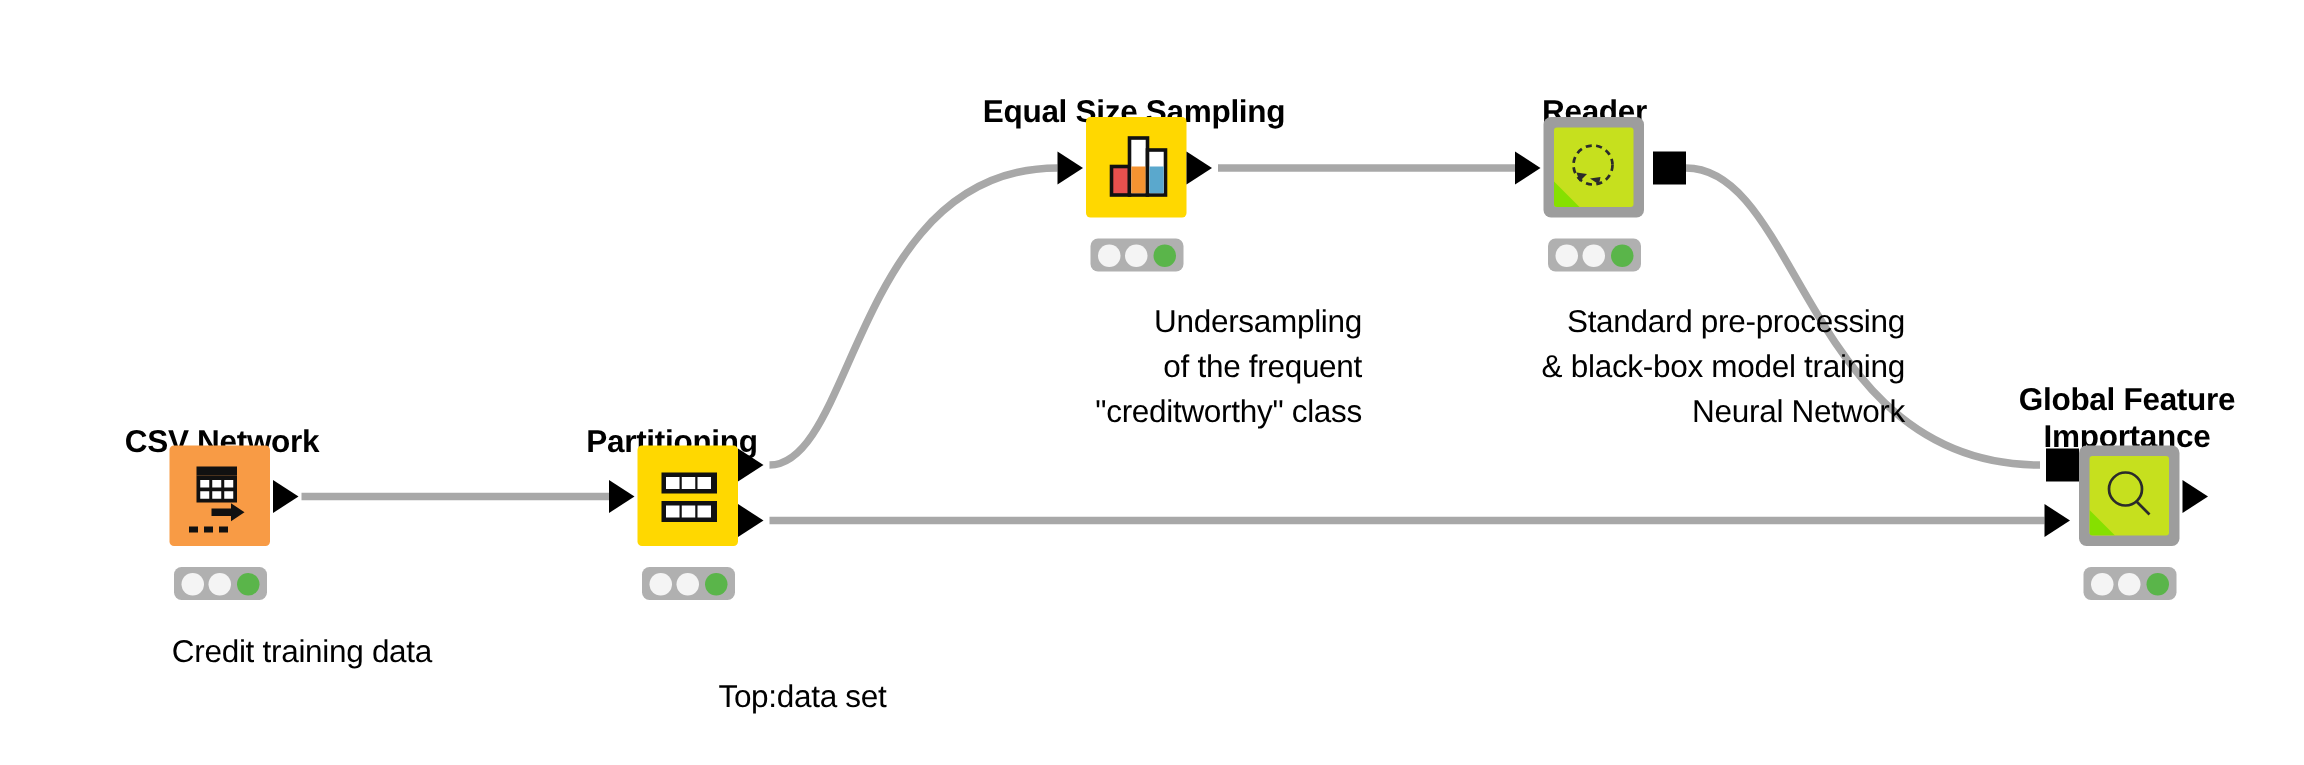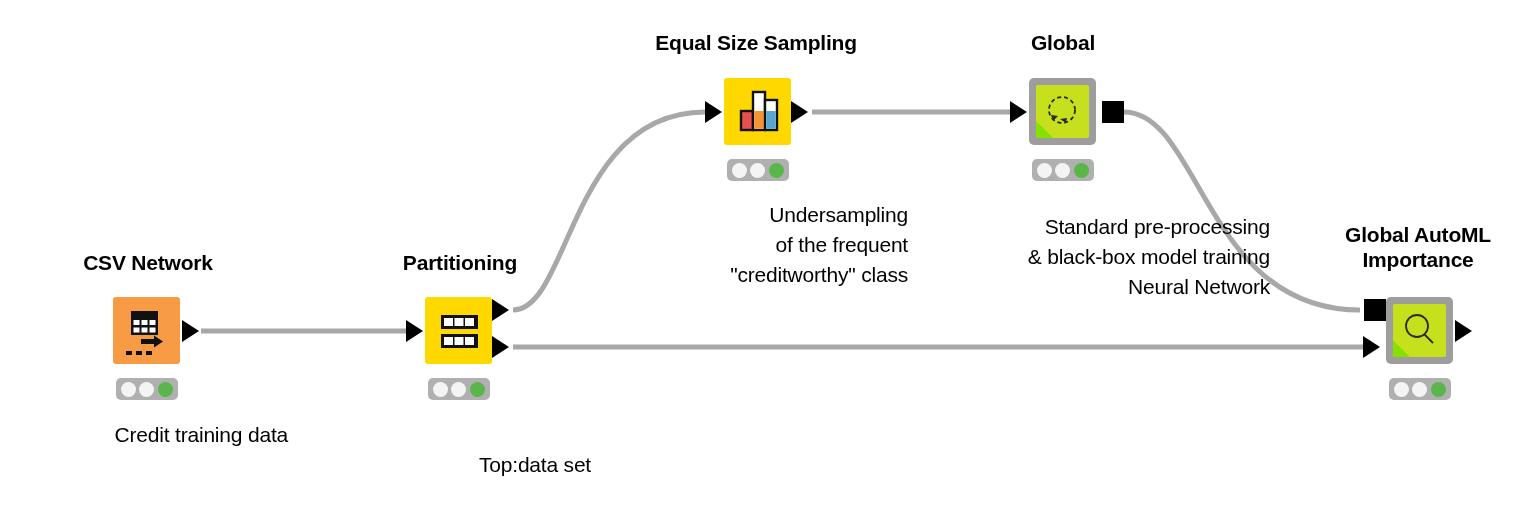--- a/index.html
+++ b/index.html
@@ -28,20 +28,21 @@
     position:relative;overflow:hidden;
   }
   .comp-corner{
     position:absolute;left:0;bottom:0;width:0;height:0;
     border-left:17px solid #86e000;border-top:17px solid transparent;
   }
   .title{
     position:absolute;text-align:center;font-weight:bold;
     font-size:21px;color:#000;line-height:25px;white-space:pre-line;
     letter-spacing:-0.2px;
+    margin-top:32px;
   }
   .annot{
     position:absolute;text-align:right;font-size:21px;color:#000;
     line-height:30px;white-space:pre-line;letter-spacing:-0.2px;
   }
   .annot b{font-weight:normal;}
 
   
   .status{
     position:absolute;width:62px;height:22px;background:#b0b0b0;
@@ -110,21 +111,21 @@
     <div class="status" style="left:116px;top:378px;">
       <i></i>
       <i></i>
       <i class="on"></i>
     </div>
 
     <div class="annot" style="left:6px;top:420px;width:282px;">Credit training data</div>
   </div>
 
   <div class="node">
-    <div class="title" style="left:355px;top:250px;width:210px;">Partitioning</div>
+    <div class="title" style="left:343px;top:250px;width:210px;">Partitioning</div>
 
     <div class="nodebox plain" style="left:425px;top:297px;background:#ffd800;">
       <svg class="icon" viewBox="0 0 67 67">
         <rect x="16" y="18" width="37" height="14" fill="#111"></rect>
         <rect x="19" y="21" width="9" height="8" fill="#fff"></rect>
         <rect x="29.5" y="21" width="9" height="8" fill="#fff"></rect>
         <rect x="40" y="21" width="9" height="8" fill="#fff"></rect>
         <rect x="16" y="37" width="37" height="14" fill="#111"></rect>
         <rect x="19" y="40" width="9" height="8" fill="#fff"></rect>
         <rect x="29.5" y="40" width="9" height="8" fill="#fff"></rect>
@@ -172,48 +173,48 @@
       <i></i>
       <i class="on"></i>
     </div>
 
     <div class="annot" style="left:636px;top:200px;width:272px;">Undersampling
 of the frequent
 "creditworthy" class</div>
   </div>
 
   <div class="node">
-    <div class="title" style="left:958px;top:30px;width:210px;">Global</div>
+    <div class="title" style="left:958px;top:30px;width:210px;">Reader</div>
 
     <div class="nodebox component" style="left:1029px;top:78px;">
       <div class="comp-inner">
         <svg class="icon" viewBox="0 0 53 53">
           <circle cx="26" cy="25" r="13" fill="none" stroke="#2b2b2b" stroke-width="1.8" stroke-dasharray="4 3"></circle>
           <polygon points="15,30 22,31 17,36" fill="#2b2b2b"></polygon>
           <polygon points="30,38 24,34 31,33" fill="#2b2b2b"></polygon>
         </svg>
         <div class="comp-corner"></div>
       </div>
     </div>
     <div class="port-tri" style="left:1010px;top:101px;"></div>
     <div class="port-sq" style="left:1102px;top:101px;"></div>
 
     <div class="status" style="left:1032px;top:159px;">
       <i></i>
       <i></i>
       <i class="on"></i>
     </div>
 
-    <div class="annot" style="left:898px;top:212px;width:372px;">Standard pre-processing
+    <div class="annot" style="left:898px;top:200px;width:372px;">Standard pre-processing
 &amp; black-box  model  training
 Neural Network</div>
   </div>
 
   <div class="node">
-    <div class="title" style="left:1300px;top:222px;width:236px;">Global AutoML
+    <div class="title" style="left:1300px;top:222px;width:236px;">Global Feature
 Importance</div>
 
     <div class="nodebox component" style="left:1386px;top:297px;">
       <div class="comp-inner">
         <svg class="icon" viewBox="0 0 53 53">
           <circle cx="24" cy="22" r="11" fill="none" stroke="#2b2b2b" stroke-width="1.8"></circle>
           <line x1="31" y1="30" x2="40" y2="39" stroke="#2b2b2b" stroke-width="1.8"></line>
         </svg>
         <div class="comp-corner"></div>
       </div>

